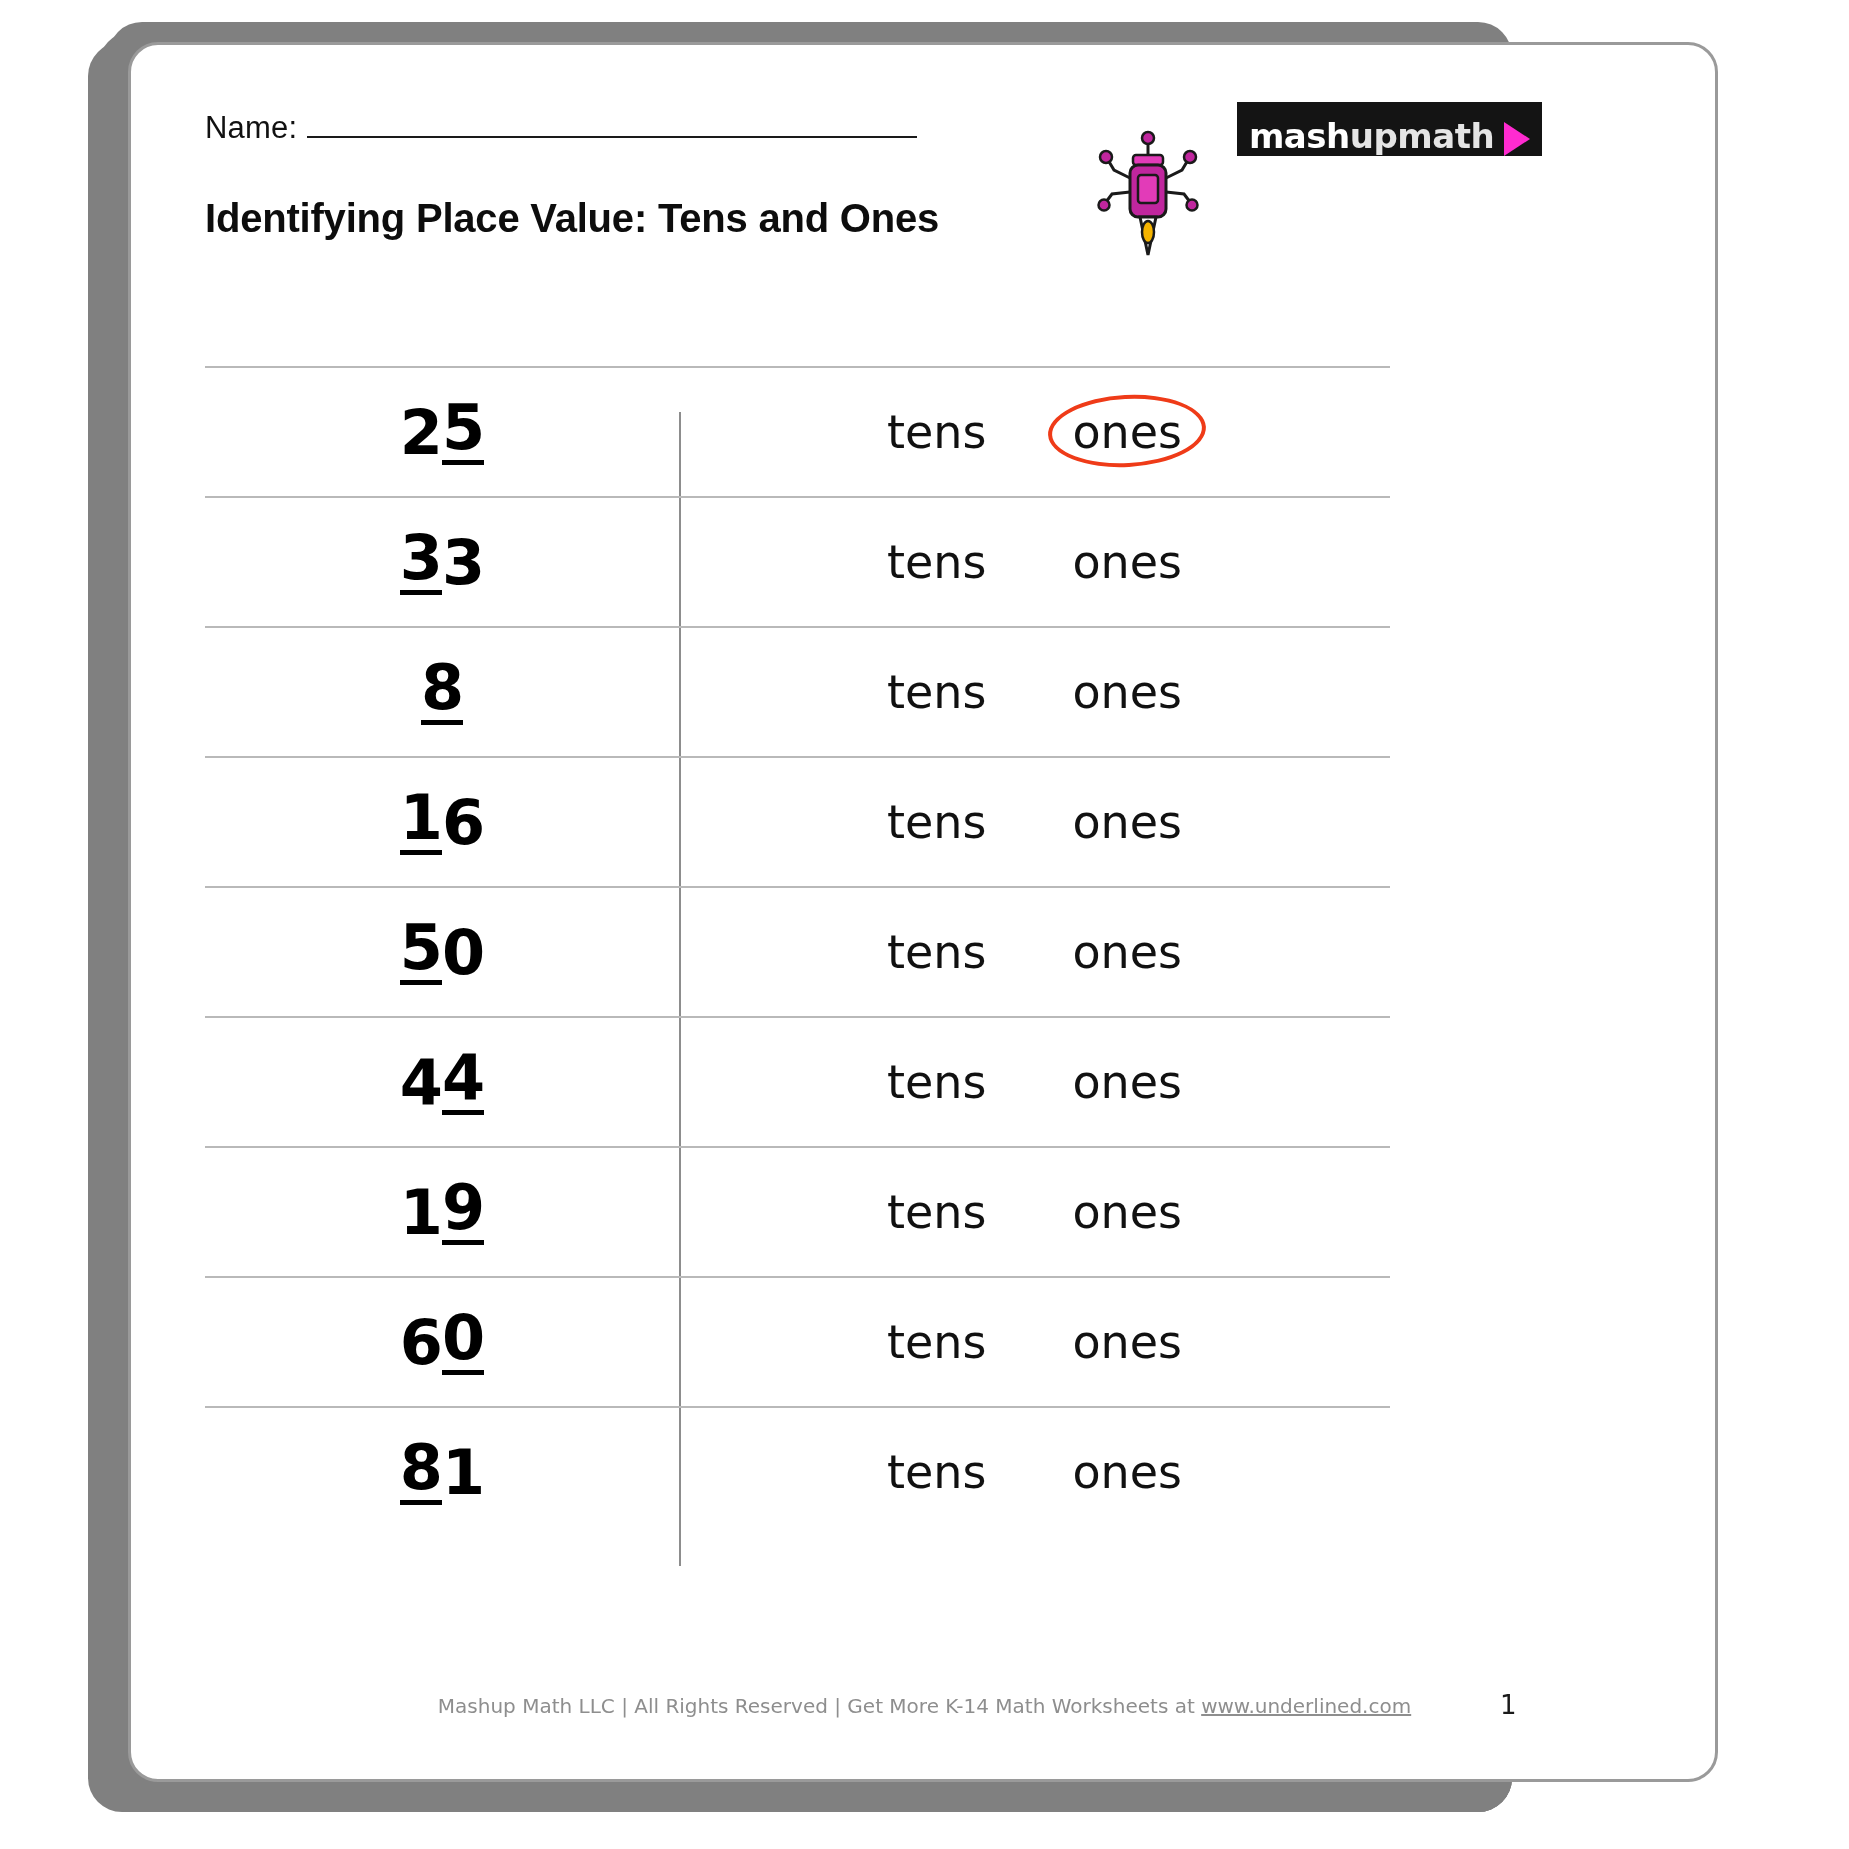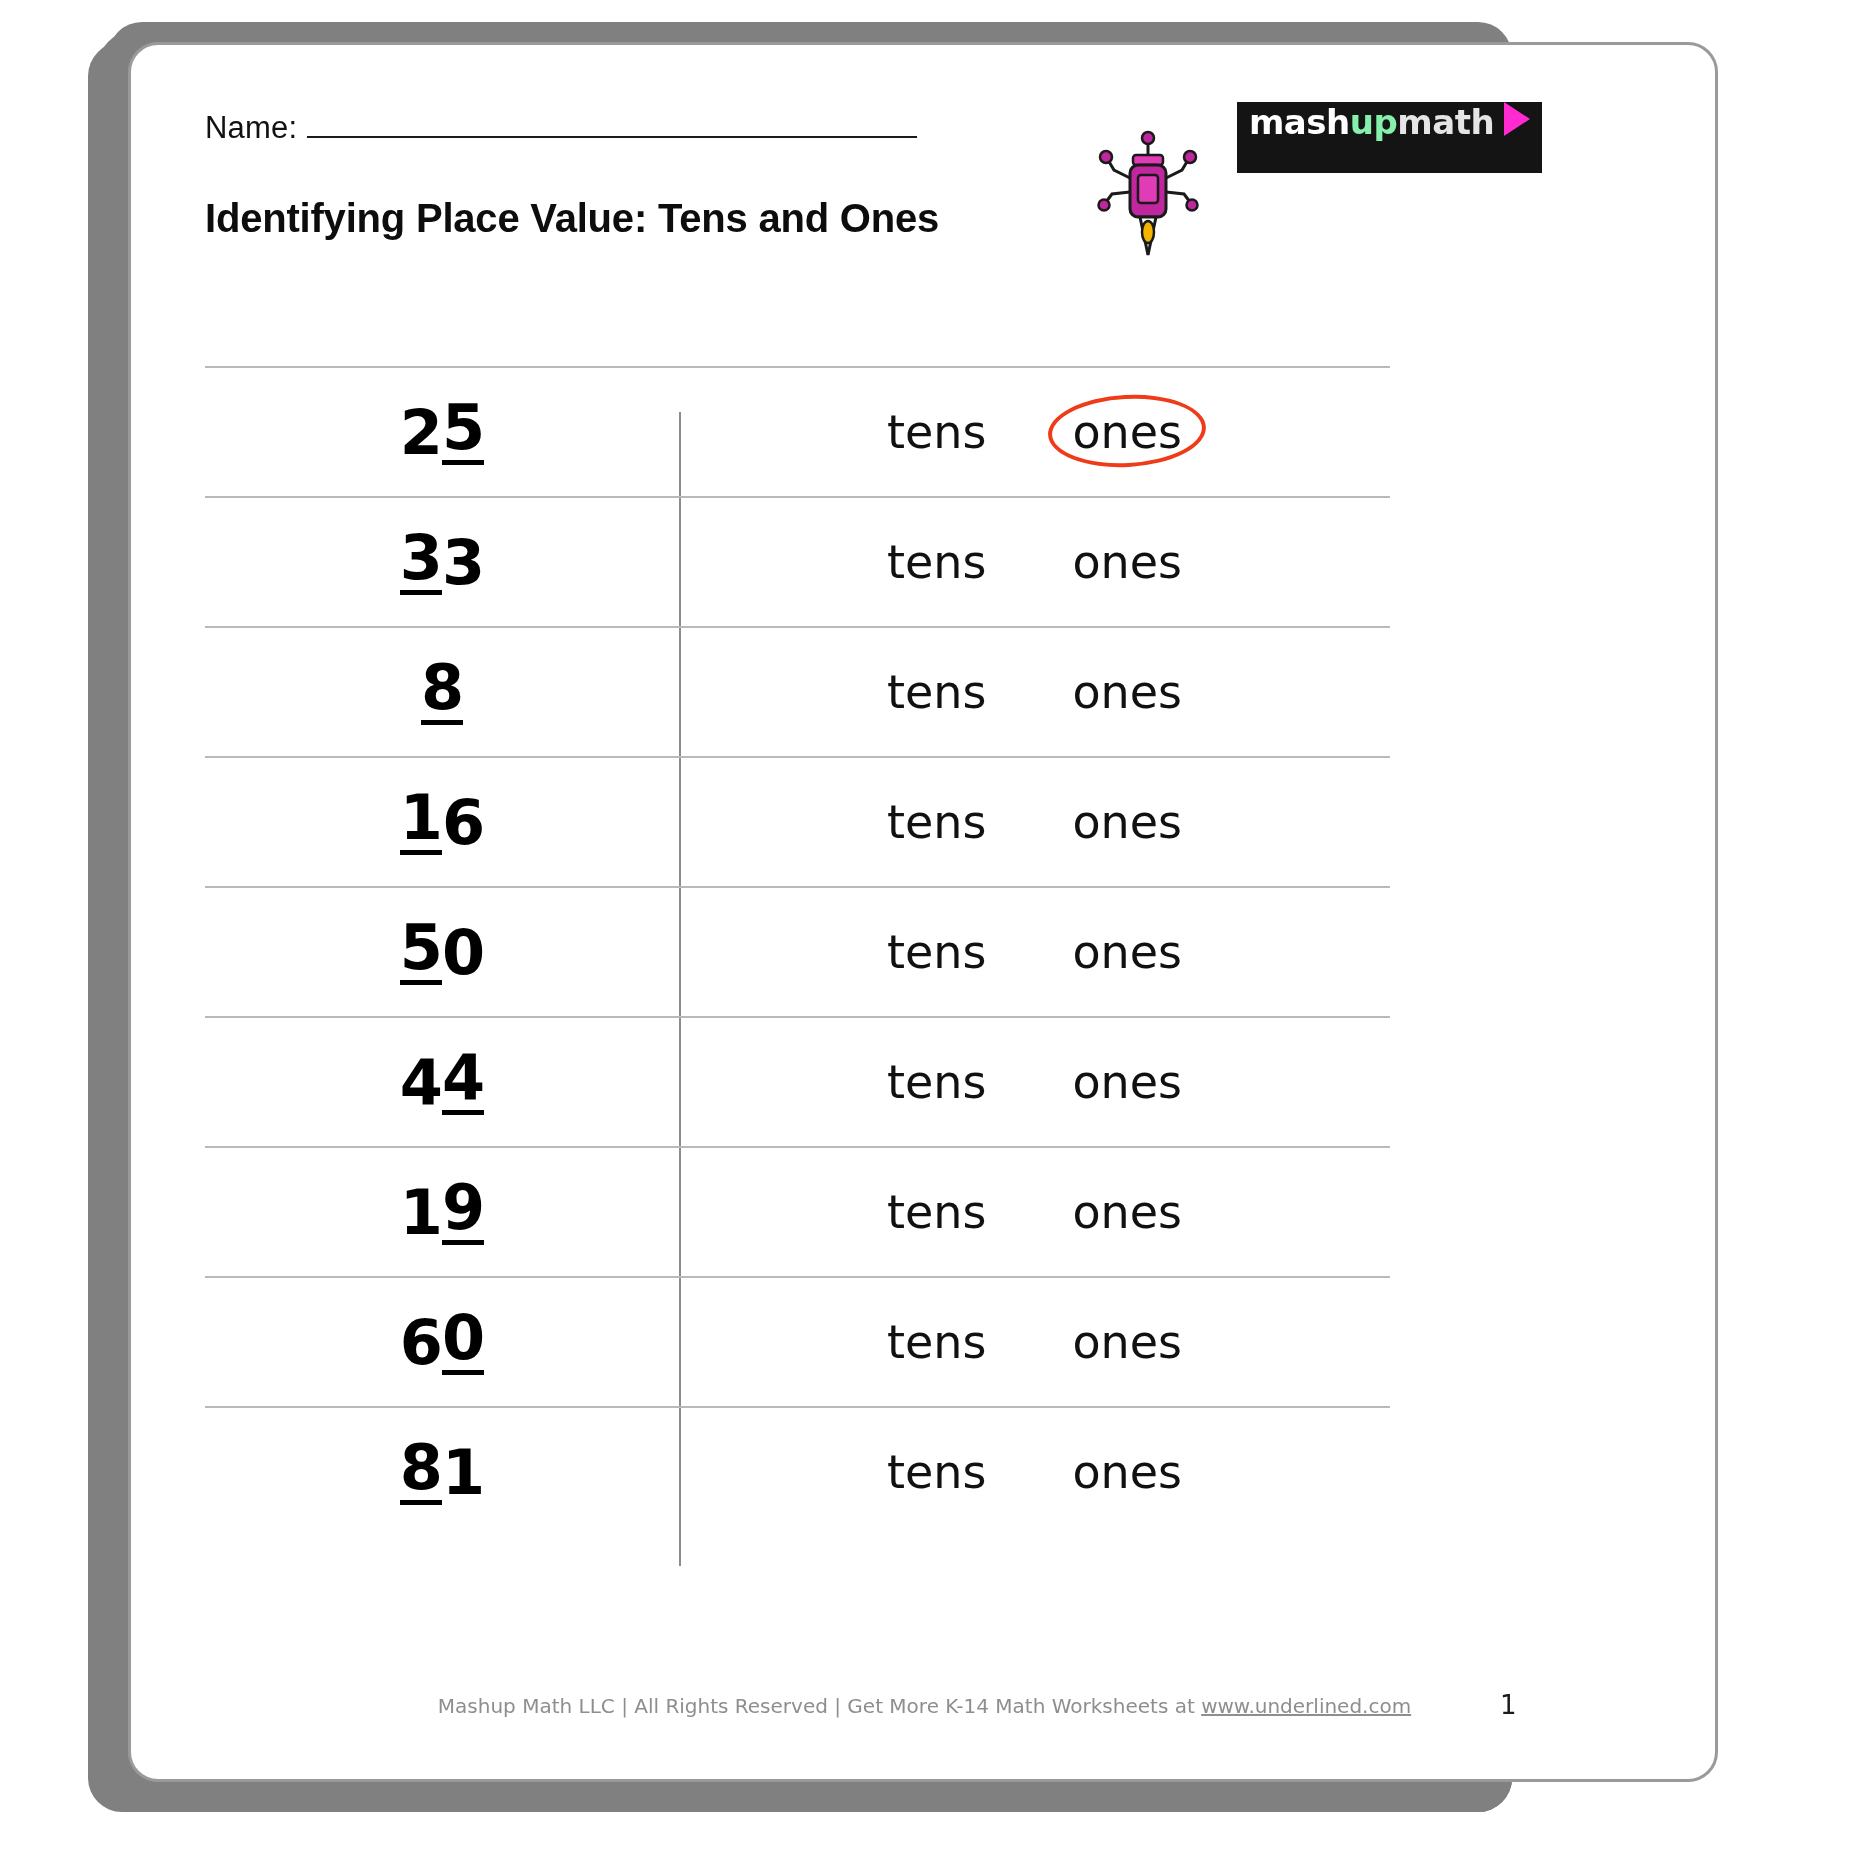--- a/index.html
+++ b/index.html
@@ -84,35 +84,35 @@
     color: #141414;
   }
   .directions b { font-weight: bold; }
 
   
   .logo {
     position: absolute;
     left: 1237px;
     top: 102px;
     width: 305px;
-    height: 71px;
+    height: 54px;
     background: #141414;
     display: flex;
-    align-items: flex-start;
+    align-items: flex-end;
     justify-content: center;
     gap: 0px;
   }
   .logo-text {
     font-size: 34px;
     font-weight: bold;
     letter-spacing: -0.5px;
     font-family: "DejaVu Sans", sans-serif;
   }
   .logo-mash { color: #ffffff; }
-  .logo-up   { color: #86efac; }
+  .logo-up   { color: #e5e5e5; }
   .logo-math { color: #e5e5e5; }
   .logo-arrow {
     margin-left: 10px;
     width: 0; height: 0;
     border-top: 17px solid transparent;
     border-bottom: 17px solid transparent;
     border-left: 26px solid #ff2bd0;
   }
 
   

